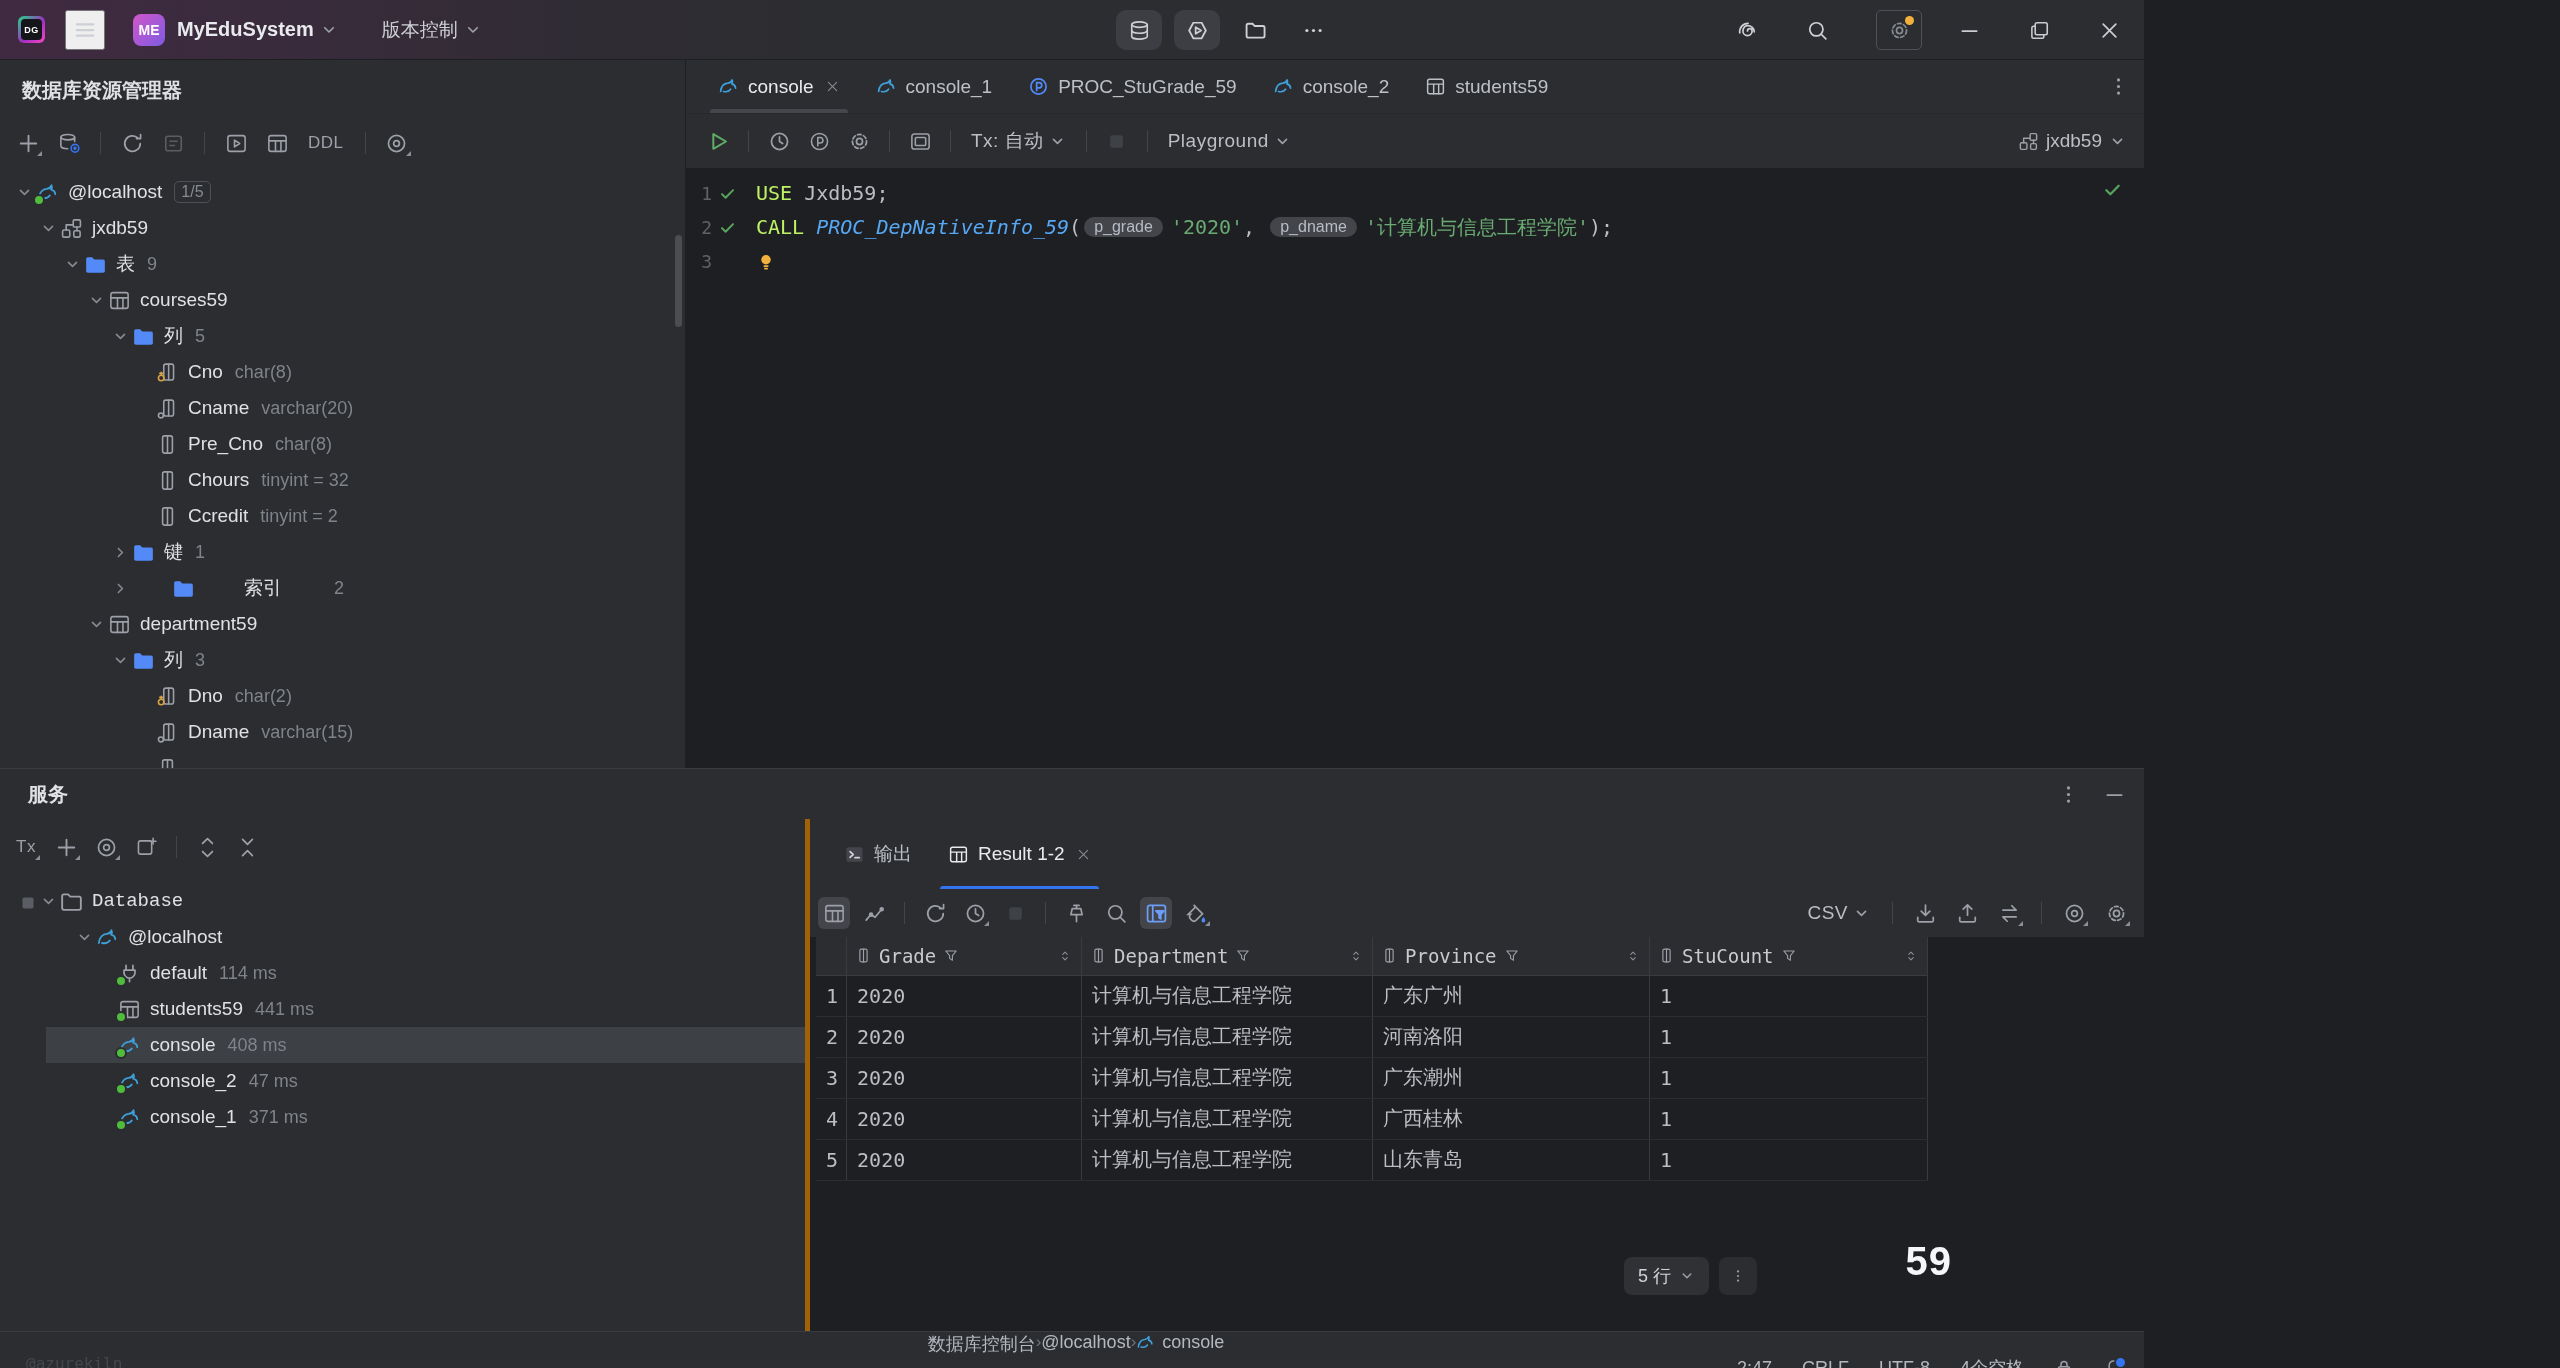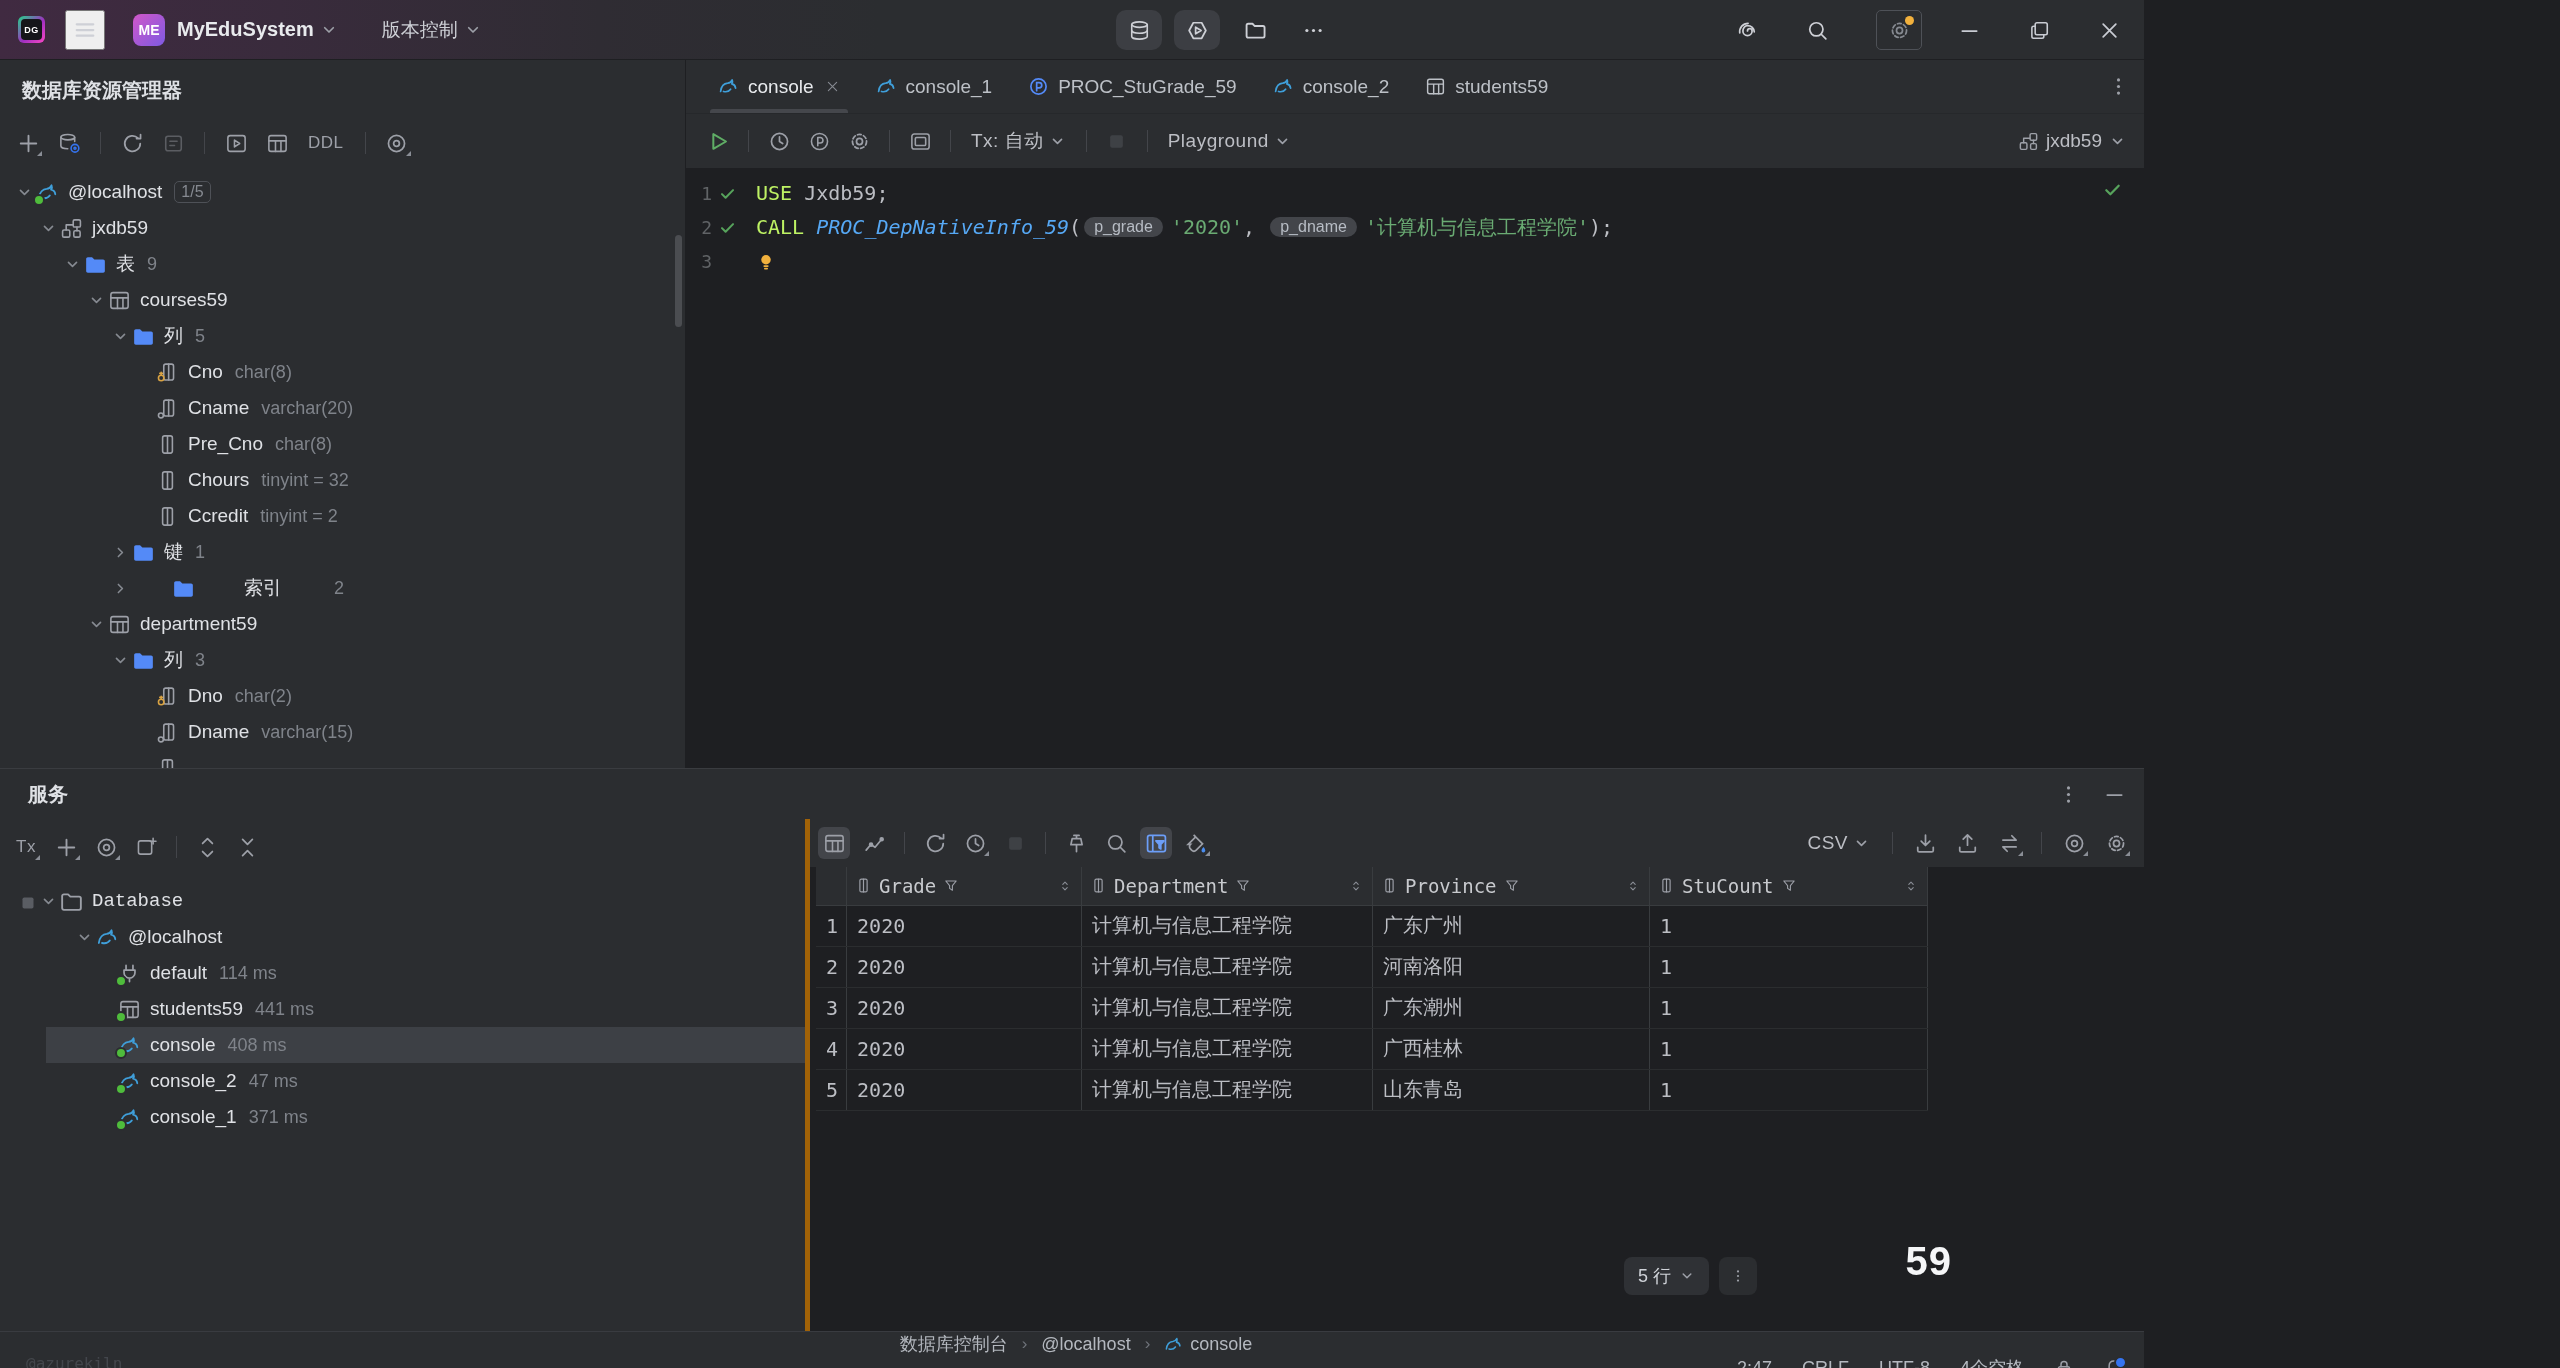--- a/index.html
+++ b/index.html
@@ -124,21 +124,21 @@
   .pager { position:absolute; left:814px; top:438px; display:flex; gap:10px; align-items:center; }
   .pgbtn { background:#2f3135; border:none; color:#cfd2d8; border-radius:8px; height:38px; padding:0 14px;
     font-size:18px; display:flex; align-items:center; gap:8px; }
   .pgbtn .ic { width:16px; height:16px; color:#9da0a8; }
   .pgbtn.sq { width:38px; padding:0; justify-content:center; background:#2b2d30; }
   .wm59 { position:absolute; right:192px; top:420px; font-size:40px; font-weight:bold; color:#f5f6f8; letter-spacing:1px; }
 
   
   .statusbar { height:37px; border-top:1px solid #393b40; background:#2b2d30; display:flex; align-items:center;
     padding:0 20px 0 28px; position:relative; overflow:hidden;flex-direction:column; }
-  .crumbs { display:flex; align-items:center; gap:14px; font-size:18px; color:#b4b8bf; z-index:1; }
+  .crumbs { display:flex; align-items:flex-start; font-size:18px; color:#b4b8bf; z-index:1; }
   .crumbs .sep { color:#6f737a; font-size:17px; }
   .crumbs .ic { width:19px; height:19px; }
   .faintwm { position:absolute; left:26px; top:22px; font-family:"DejaVu Sans Mono",monospace; font-size:16px; color:#4a4d53; opacity:.8; z-index:0; }
   .sb-right { margin-left:auto; display:flex; align-items:center; gap:30px; font-size:18px; color:#b4b8bf; }
   .sb-ic { width:20px; height:20px; color:#9da0a8; position:relative; }
   .sb-ic.belldot::after { content:""; position:absolute; top:-2px; right:-3px; width:9px; height:9px; border-radius:50%;
     background:#3574f0; border:2px solid #2b2d30; }
 </style>
 </head>
 <body>
@@ -891,20 +891,45 @@
                   <path d="M4.2 11.8c2.3.5 4.3-.1 5.4-1.7" stroke="#3f9fda"></path>
                 </svg>
               </span>
               <span class="tlabel">console_1</span>
               <span class="tmeta">371 ms</span>
             </div>
           </div>
       </aside>
 
       <section class="results">
+        <div class="rtabs" id="r-tabs">
+            <div class="etab">
+              <span class="ic">
+                <svg viewBox="0 0 16 16">
+                  <rect x="1.8" y="2.4" width="12.4" height="11.2" rx="2" fill="#43454a"></rect>
+                  <path d="M4.6 5.8L7 8l-2.4 2.2M8.4 10.4h3.2" stroke="#cfd2d8" stroke-width="1.3" fill="none" stroke-linecap="round" stroke-linejoin="round"></path>
+                </svg>
+              </span>
+              <span>输出</span>
+            </div>
+            <div class="etab on blue-on">
+              <span class="ic">
+                <svg viewBox="0 0 16 16" fill="none" stroke="currentColor" stroke-width="1.1" stroke-linecap="round" stroke-linejoin="round">
+                  <rect x="2" y="2.5" width="12" height="11" rx="1.5"></rect>
+                  <path d="M2 6.2h12M6.6 6.2v7.3M10.4 6.2v7.3"></path>
+                </svg>
+              </span>
+              <span>Result 1-2</span>
+              <span class="ic tclose">
+                <svg viewBox="0 0 16 16" fill="none" stroke="currentColor" stroke-width="1.2" stroke-linecap="round" stroke-linejoin="round">
+                  <path d="M3.6 3.6l8.8 8.8M12.4 3.6l-8.8 8.8"></path>
+                </svg>
+              </span>
+            </div>
+          </div>
         <div class="rtoolbar">
           <span id="r-toolbar-left" style="display:flex;align-items:center;gap:8px;">
               <button class="tbtn on    ">
                 <span class="ic">
                   <svg viewBox="0 0 16 16" fill="none" stroke="currentColor" stroke-width="1.1" stroke-linecap="round" stroke-linejoin="round">
                     <rect x="2" y="2.5" width="12" height="11" rx="1.5"></rect>
                     <path d="M2 6.2h12M6.6 6.2v7.3M10.4 6.2v7.3"></path>
                   </svg>
                 </span>
               </button>

